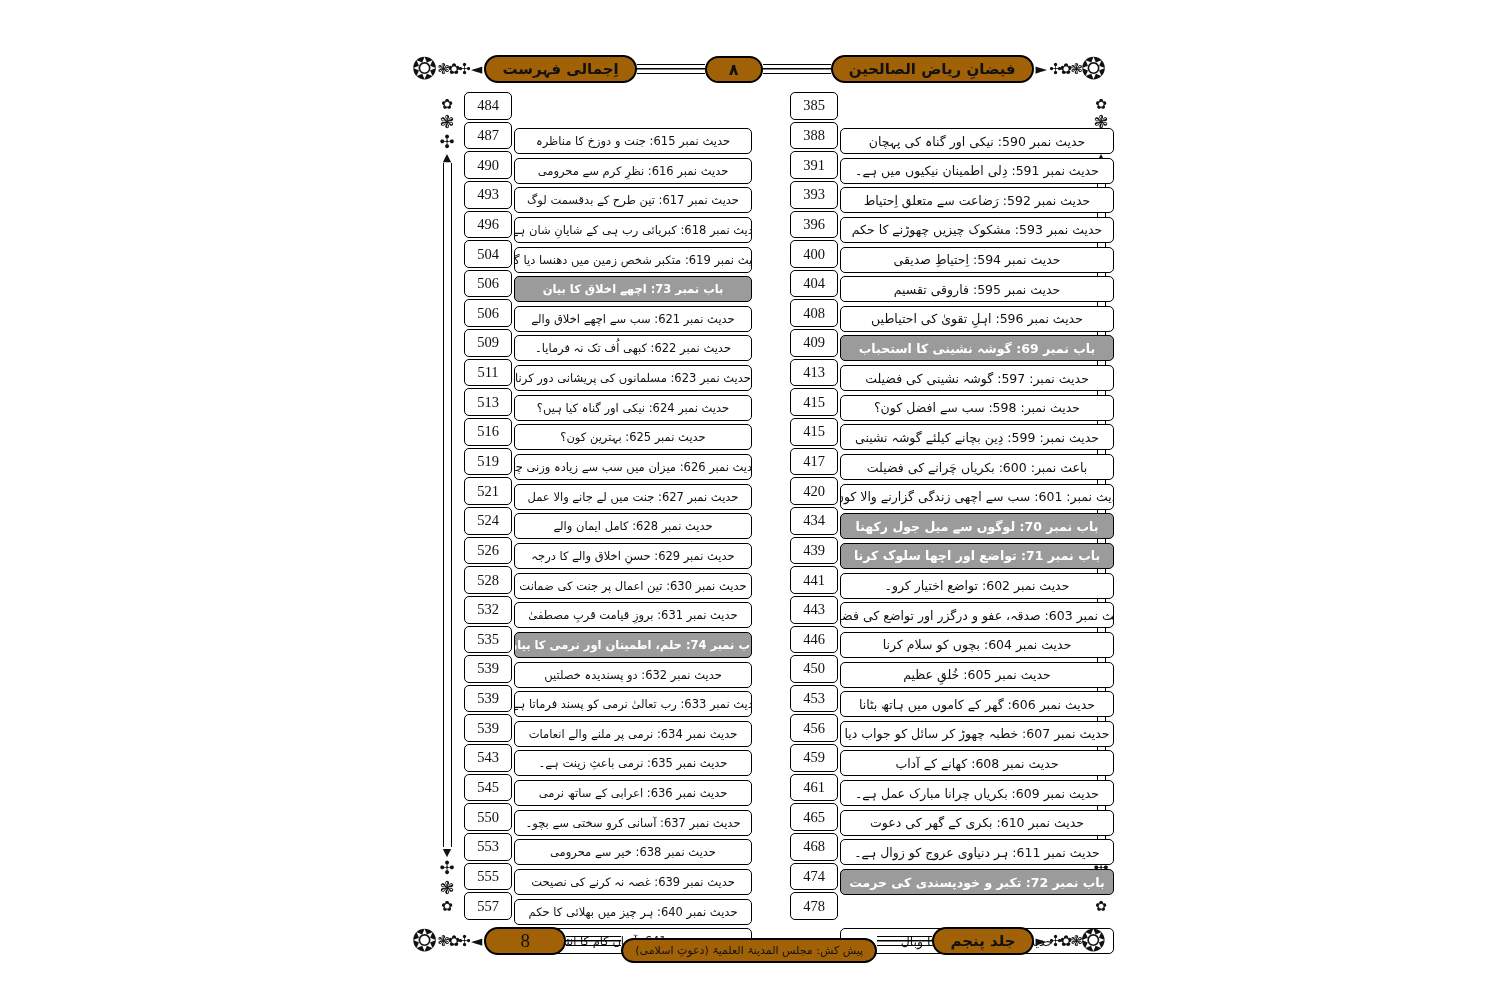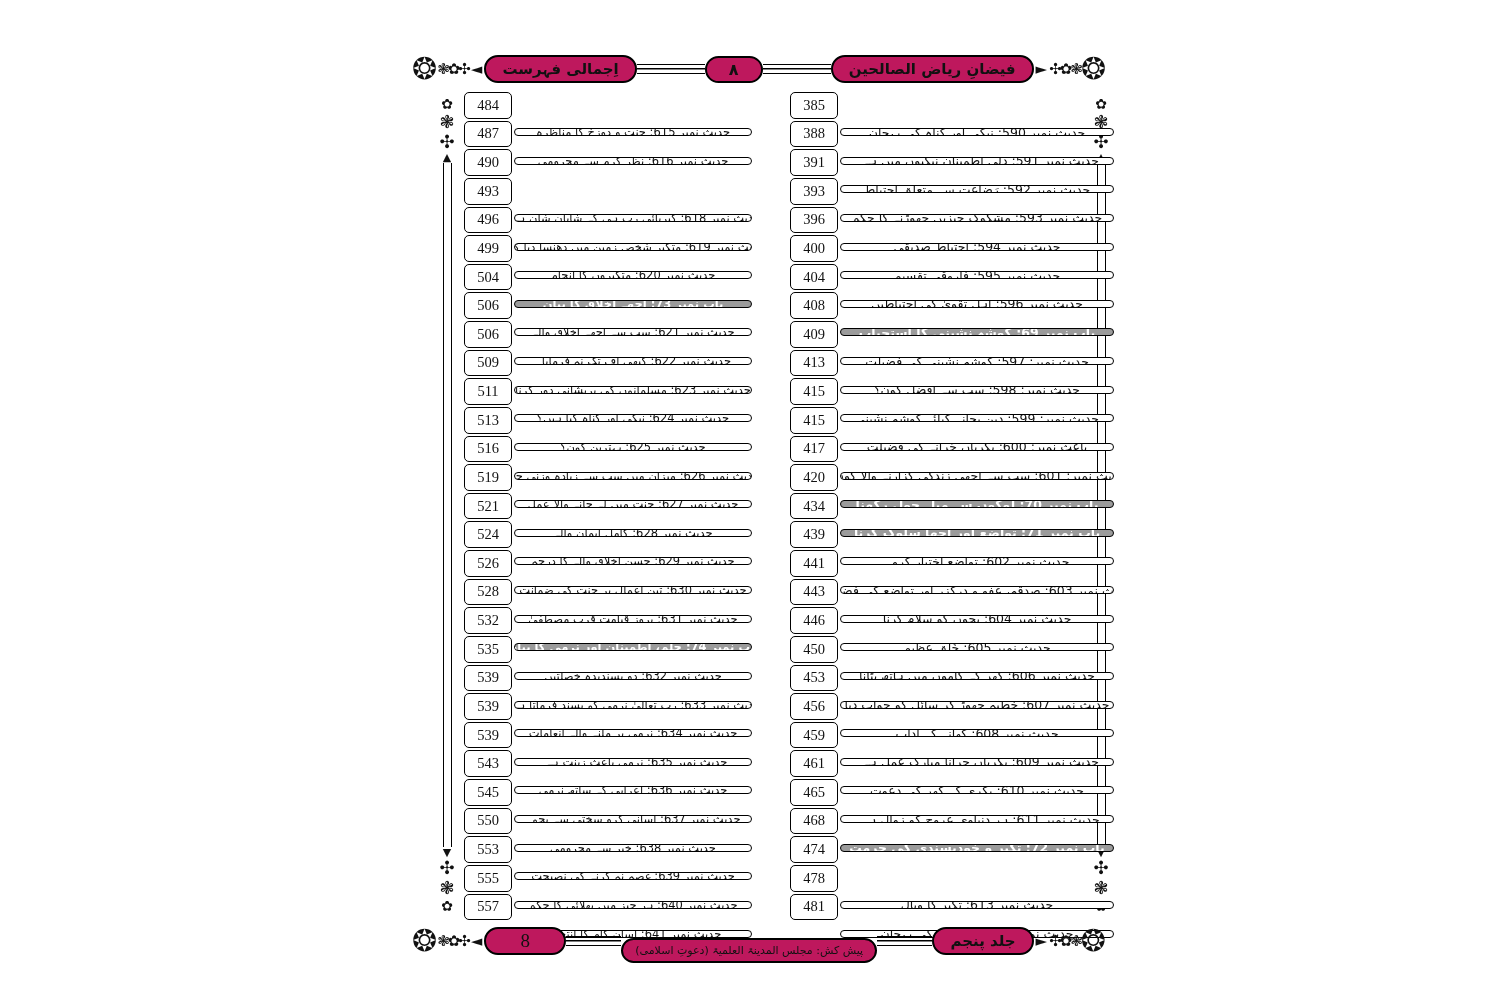--- a/index.html
+++ b/index.html
@@ -9,21 +9,21 @@
   
   .hbar{position:absolute;left:412px;width:694px;height:46px;display:flex;align-items:center;}
   .hbar.top{top:46px;}
   .hbar.bottom{top:918px;}
   .corner{display:flex;align-items:center;line-height:1;white-space:nowrap;}
   .rosette{font-size:30px;}
   .scroll{font-size:15px;letter-spacing:-2px;}
   .orn-arrow{font-size:15px;margin:0 2px;}
   .dline{height:8px;border-top:1.6px solid #000;border-bottom:1.6px solid #000;
          background:linear-gradient(#000,#000) center/100% 1.5px no-repeat;flex:1;min-width:14px;}
-  .badge{border:2.2px solid #000;border-radius:22px;background:#be185d;
+  .badge{border:2.2px solid #000;border-radius:22px;background:#a16207;
          display:flex;align-items:center;justify-content:center;
          padding:3px 16px;font-weight:bold;font-size:15px;direction:rtl;white-space:nowrap;}
   .badge.small{padding:2px 22px;font-size:16px;}
   .badge.latin{direction:ltr;font-family:"Liberation Serif",serif;font-weight:normal;font-size:19px;padding:1px 34px;}
   .badge.longtxt{font-size:11px;font-weight:normal;padding:4px 12px;margin-top:18px;}
 
   
   .rail{position:absolute;top:96px;height:818px;width:26px;display:flex;
         flex-direction:column;align-items:center;line-height:1;}
   .rail.left{left:434px;}
@@ -36,21 +36,21 @@
   
   .col{position:absolute;top:92px;height:828px;display:flex;flex-direction:column;gap:2px;}
   .col.colL{left:464px;width:288px;}
   .col.colR{left:790px;width:324px;}
   .row{flex:1;display:flex;gap:2px;min-height:0;}
   .num{width:46px;border:1.3px solid #000;border-radius:5px;background:#fff;
        display:flex;align-items:center;justify-content:center;
        font-family:"Liberation Serif",serif;font-size:14.5px;}
   .txt{flex:1;border:1.3px solid #000;border-radius:5px;background:#fff;
        display:flex;align-items:center;justify-content:center;direction:rtl;
-       padding:3px 6px;overflow:hidden;white-space:nowrap;font-size:12.5px;margin-top:36px;}
+       padding:12px 6px;overflow:hidden;white-space:nowrap;font-size:12.5px;margin-top:36px;}
   .colL .txt{font-size:11.5px;}
   .row.hdr .txt{background:#9b9b9b;color:#fff;font-weight:bold;}
 </style>
 </head>
 <body>
 
 <div class="page">
 
   <div class="hbar top">
     <span class="corner">
@@ -97,33 +97,30 @@
       <div class="row">
         <div class="num">484</div>
         <div class="txt" dir="rtl">حدیث نمبر 615: جنت و دوزخ کا مناظرہ</div>
       </div>
       <div class="row">
         <div class="num">487</div>
         <div class="txt" dir="rtl">حدیث نمبر 616: نظرِ کرم سے محرومی</div>
       </div>
       <div class="row">
         <div class="num">490</div>
+        <div class="txt" dir="rtl">حدیث نمبر 617: تین طرح کے بدقسمت لوگ</div>
       </div>
       <div class="row">
         <div class="num">493</div>
         <div class="txt" dir="rtl">حدیث نمبر 618: کبریائی رب ہی کے شایانِ شان ہے۔</div>
       </div>
       <div class="row">
         <div class="num">496</div>
         <div class="txt" dir="rtl">حدیث نمبر 619: متکبر شخص زمین میں دھنسا دیا گیا۔</div>
       </div>
-      <div class="row">
-        <div class="num">499</div>
-        <div class="txt" dir="rtl">حدیث نمبر 620: متکبروں کا انجام</div>
-      </div>
       <div class="row hdr">
         <div class="num">504</div>
         <div class="txt" dir="rtl">باب نمبر 73: اچھے اخلاق کا بیان</div>
       </div>
       <div class="row">
         <div class="num">506</div>
         <div class="txt" dir="rtl">حدیث نمبر 621: سب سے اچھے اخلاق والے</div>
       </div>
       <div class="row">
         <div class="num">506</div>
@@ -314,24 +311,20 @@
       <div class="row hdr">
         <div class="num">468</div>
         <div class="txt" dir="rtl">باب نمبر 72: تکبر و خودپسندی کی حرمت</div>
       </div>
       <div class="row">
         <div class="num">474</div>
       </div>
       <div class="row">
         <div class="num">478</div>
         <div class="txt" dir="rtl">حدیث نمبر 613: تکبر کا وبال</div>
-      </div>
-      <div class="row">
-        <div class="num">481</div>
-        <div class="txt" dir="rtl">حدیث نمبر 614: جہنمیوں کی پہچان</div>
       </div>
     </div>
 
   <div class="hbar bottom">
     <span class="corner">
         <span class="rosette">❂</span>
         <span class="scroll">❃✿✣</span>
       </span>
     <span class="orn-arrow">◄</span>
     <div class="badge latin">8</div>

